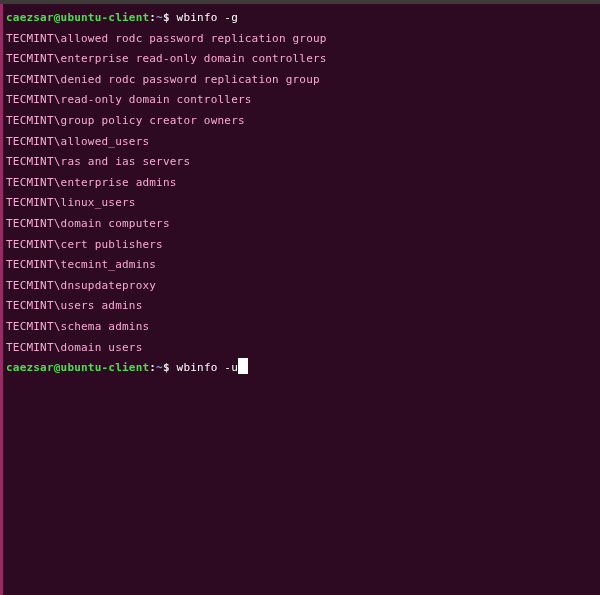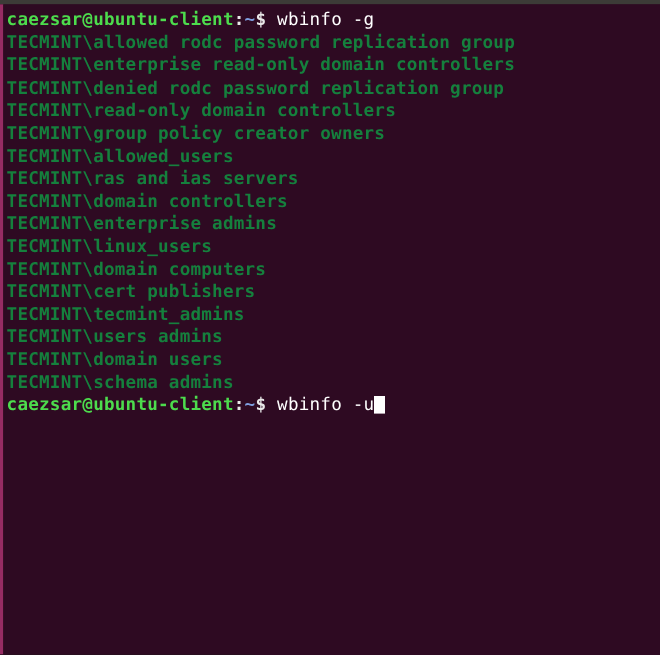--- a/index.html
+++ b/index.html
@@ -52,32 +52,32 @@
     width: 597px;
     height: 591px;
     padding: 4px 0 0 3px;
     box-sizing: border-box;
     background: #2e0a22;
   }
 
   .line {
     height: 20.6px;
     line-height: 20.6px;
-    font-size: 16px;
+    font-size: 11px;
     letter-spacing: 0.2px;
     white-space: pre;
     color: #ffffff;
     font-family: "DejaVu Sans Mono", "Liberation Mono", monospace;
   }
 
   .seg-user   { color: #4ddc4d; font-weight: bold; }
   .seg-punct  { color: #e8e8e8; font-weight: bold; }
   .seg-path   { color: #7f9fe0; font-weight: bold; }
   .seg-cmd    { color: #ffffff; }
-  .seg-out    { color: #15803d; font-weight: bold; }
+  .seg-out    { color: #f9a8d4; }
 
   .cursor {
     display: inline-block;
     width: 10px;
     height: 16px;
     background: #ffffff;
     vertical-align: -3px;
   }
 </style>
 </head>
@@ -93,27 +93,27 @@
     <div class="line"><span class="seg-user">caezsar@ubuntu-client</span><span class="seg-punct">:</span><span class="seg-path">~</span><span class="seg-punct">$</span><span class="seg-cmd"> </span><span class="seg-cmd">wbinfo -g</span></div>
 
     <div id="output-block">
       <div class="line seg-out">TECMINT\allowed rodc password replication group</div>
       <div class="line seg-out">TECMINT\enterprise read-only domain controllers</div>
       <div class="line seg-out">TECMINT\denied rodc password replication group</div>
       <div class="line seg-out">TECMINT\read-only domain controllers</div>
       <div class="line seg-out">TECMINT\group policy creator owners</div>
       <div class="line seg-out">TECMINT\allowed_users</div>
       <div class="line seg-out">TECMINT\ras and ias servers</div>
-      <div class="line seg-out">TECMINT\domain controllers</div>
       <div class="line seg-out">TECMINT\enterprise admins</div>
       <div class="line seg-out">TECMINT\linux_users</div>
       <div class="line seg-out">TECMINT\domain computers</div>
       <div class="line seg-out">TECMINT\cert publishers</div>
       <div class="line seg-out">TECMINT\tecmint_admins</div>
+      <div class="line seg-out">TECMINT\dnsupdateproxy</div>
       <div class="line seg-out">TECMINT\users admins</div>
+      <div class="line seg-out">TECMINT\schema admins</div>
       <div class="line seg-out">TECMINT\domain users</div>
-      <div class="line seg-out">TECMINT\schema admins</div>
     </div>
 
     <div class="line"><span class="seg-user">caezsar@ubuntu-client</span><span class="seg-punct">:</span><span class="seg-path">~</span><span class="seg-punct">$</span><span class="seg-cmd"> </span><span class="seg-cmd">wbinfo -u</span><span class="cursor"></span></div>
 
   </div>
 </div>
 
 </body></html>

